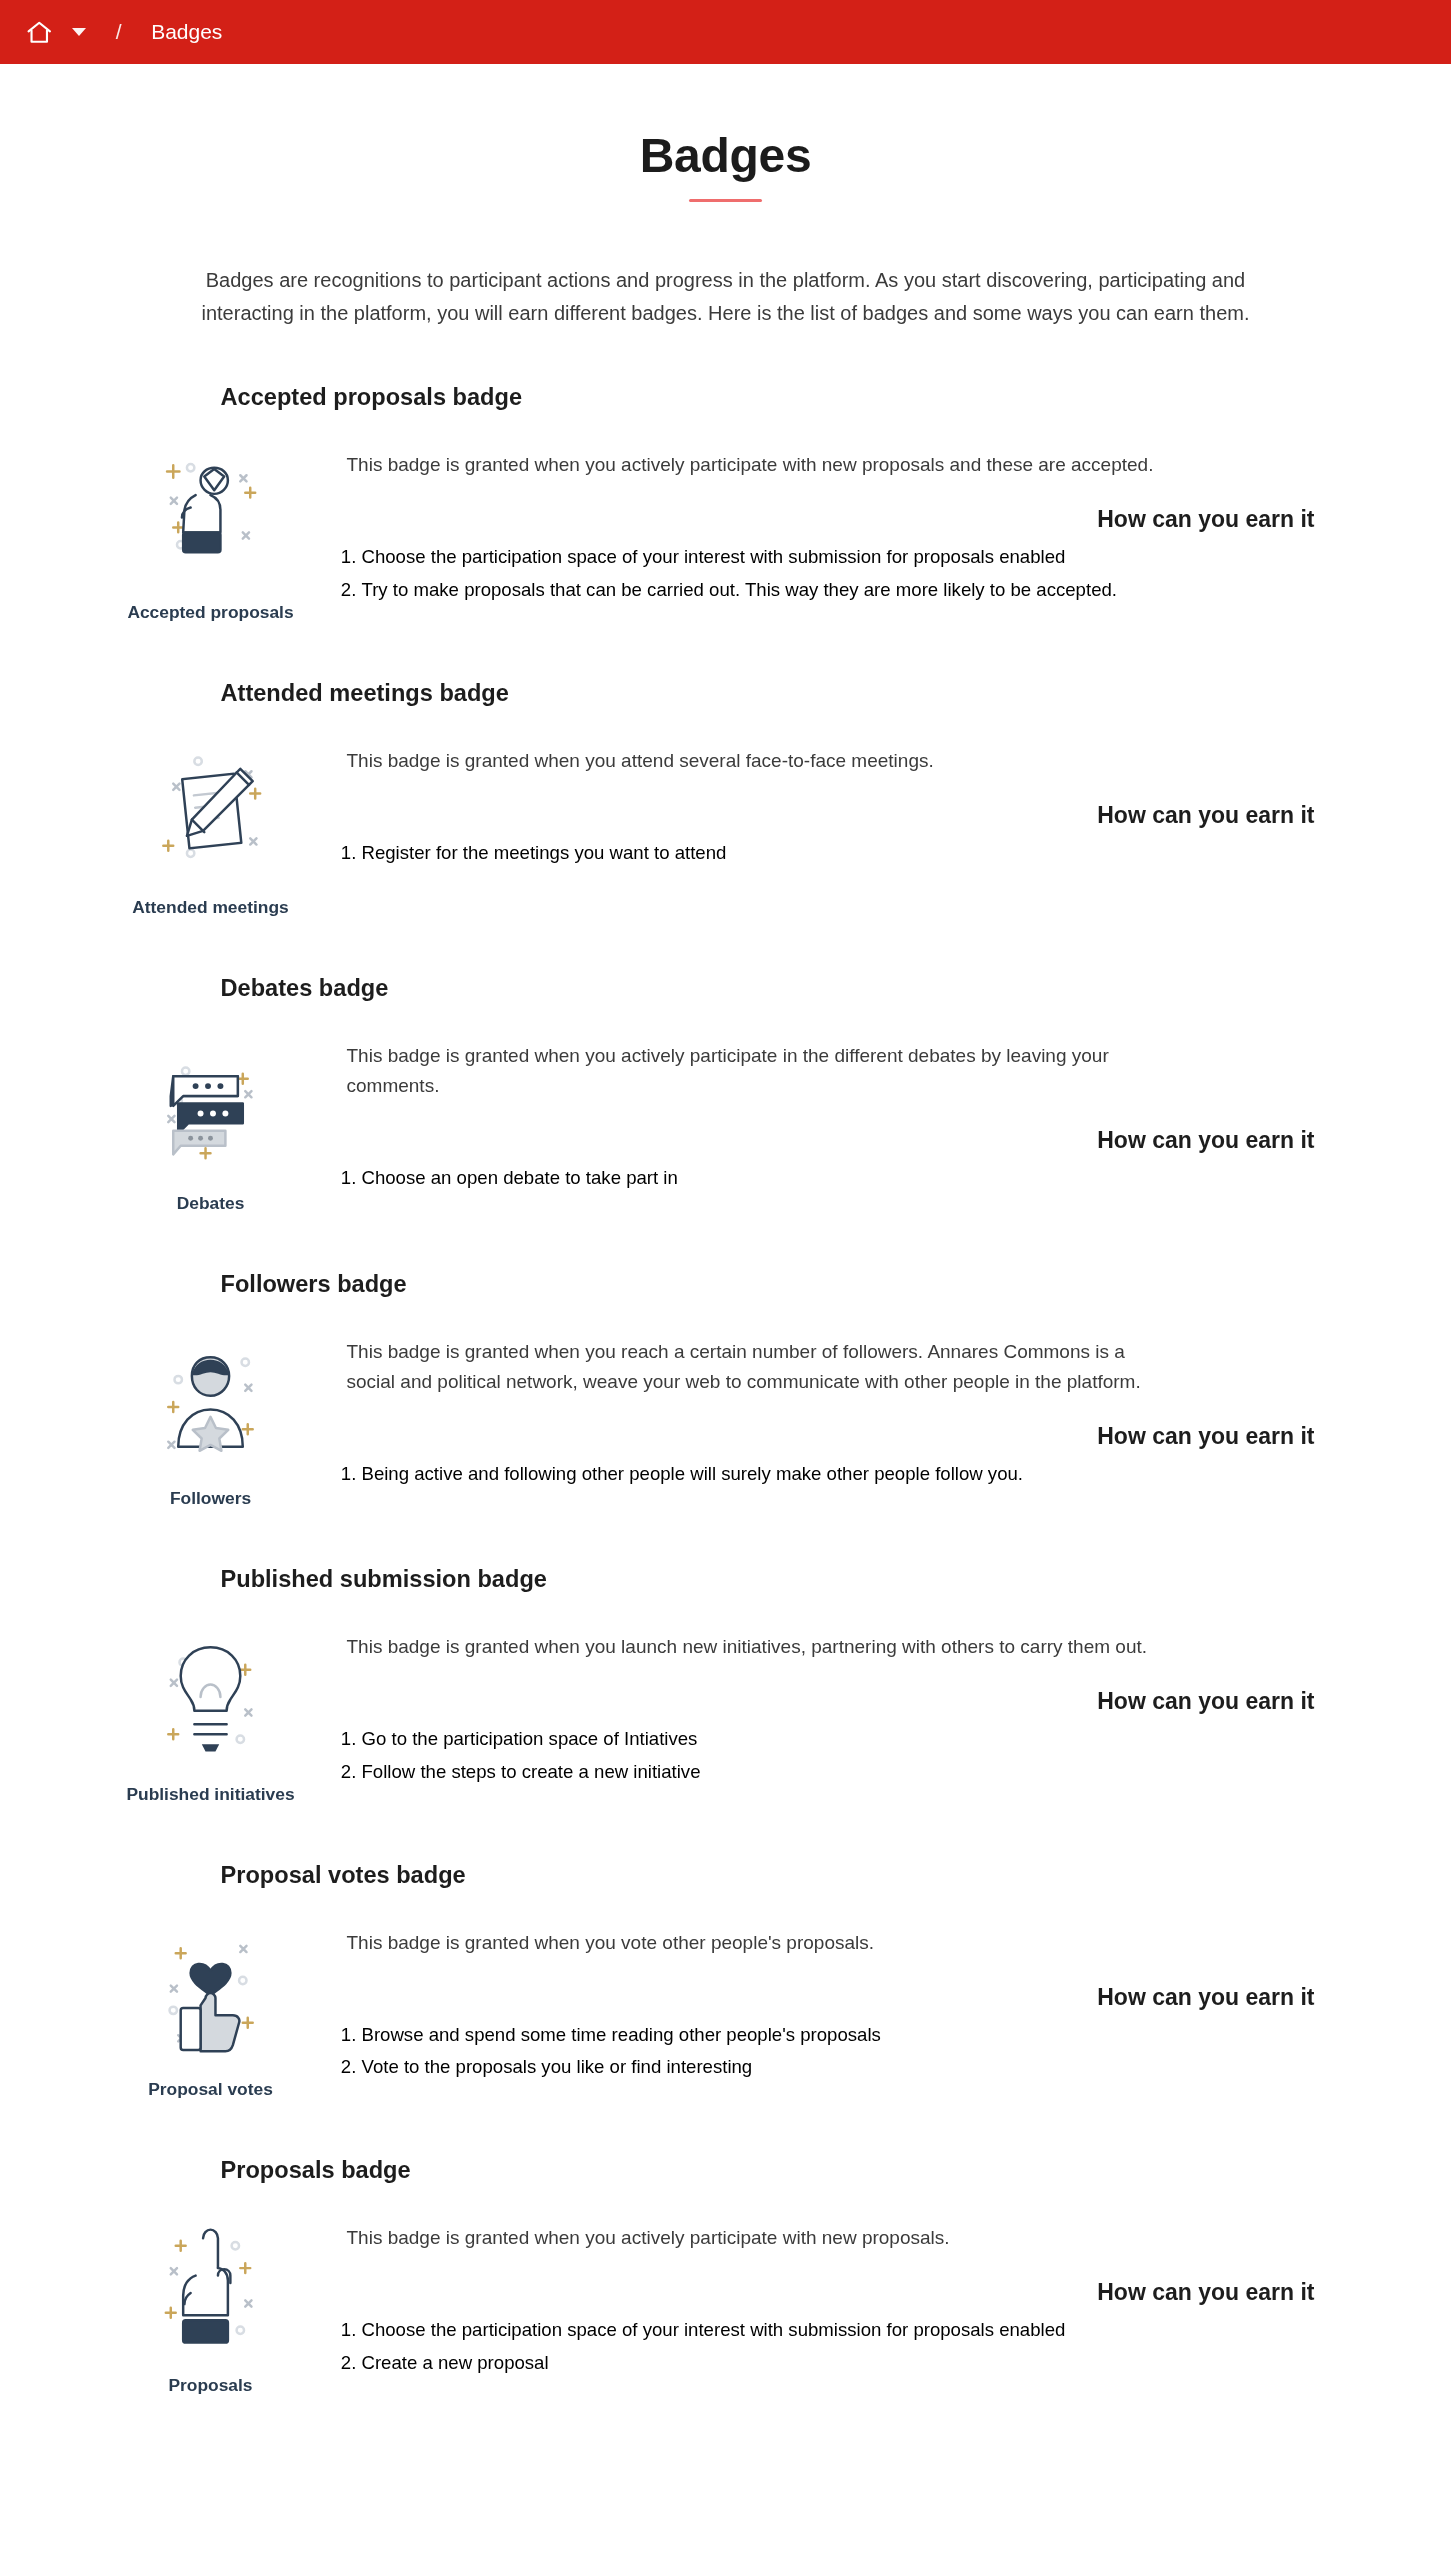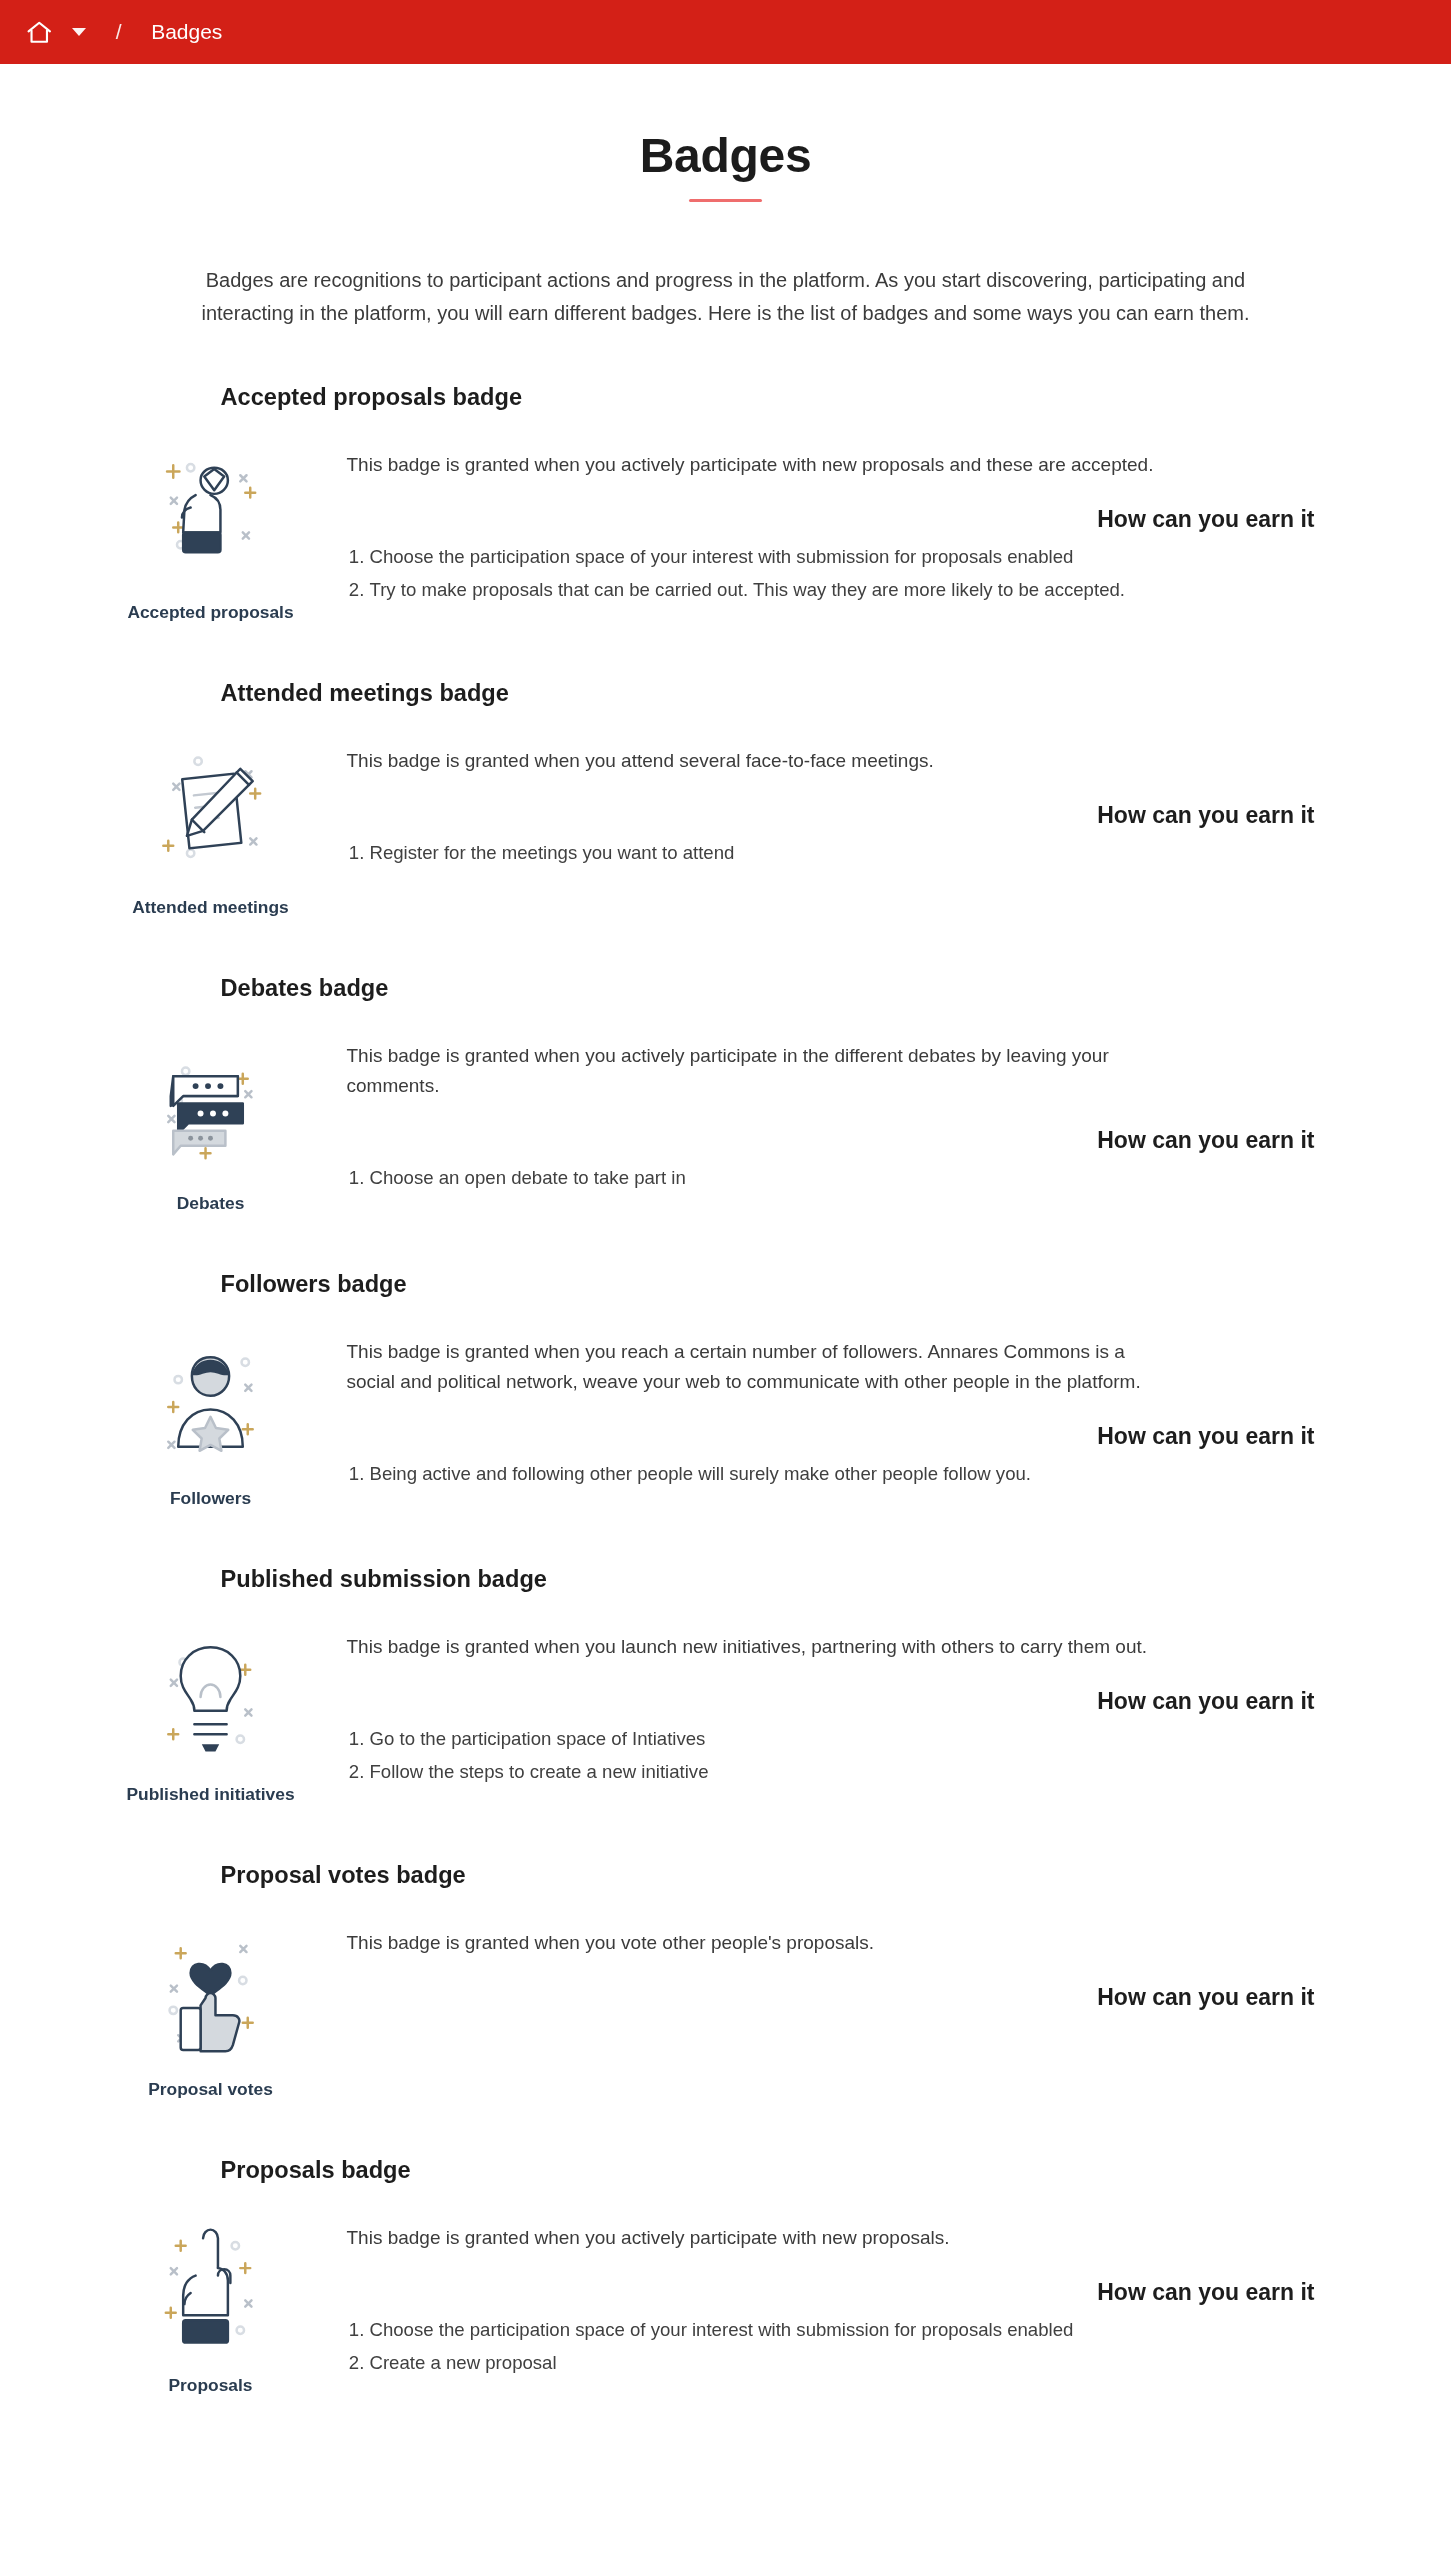--- a/index.html
+++ b/index.html
@@ -137,25 +137,25 @@
     max-width: 831px;
   }
   .earn-label {
     font-size: 23px;
     font-weight: 700;
     color: #1d1d1d;
     margin: 26px 0 8.7px 0;
     text-align: right;
   }
   .earn-list {
-    margin: 8px;
+    margin: 0;
     padding-left: 27px;
     font-size: 18.6px;
     line-height: 1.62;
-    color: #404040;
+    color: #000000;
   }
   .earn-list li { margin-bottom: 2.5px; }
 </style>
 </head>
 <body>
 
 <div class="topbar">
   <span>
     <svg class="home-icon" viewBox="0 0 24 24" fill="none" stroke="#ffffff" stroke-width="1.8" stroke-linecap="round" stroke-linejoin="round" aria-hidden="true">
       <path d="M3 11.2 12 4l9 7.2"></path>
@@ -378,20 +378,24 @@
               </g>
     <path d="M60 44c-5-8-16-7-16 2 0 8 12 14 16 18 4-4 16-10 16-18 0-9-11-10-16-2z" fill="#2f4156" stroke="#2f4156"></path>
     <path d="M56 66c0-2 2-4 4-4s4 2 4 4v14h14c4 0 6 3 5 6l-5 18c-1 3-3 5-6 5H52V72z" fill="#d4d9de"></path>
     <rect x="36" y="74" width="16" height="34" rx="2" fill="#fff"></rect>
   </svg>
             <div class="badge-caption">Proposal votes</div>
           </div>
           <div class="badge-text">
             <p class="badge-desc">This badge is granted when you vote other people's proposals.</p>
             <div class="earn-label">How can you earn it</div>
+            <ol class="earn-list">
+              <li>Browse and spend some time reading other people's proposals</li>
+              <li>Vote to the proposals you like or find interesting</li>
+            </ol>
           </div>
         </div>
       </div>
       <div class="badge-block">
         <h2 class="badge-heading">Proposals badge</h2>
         <div class="badge-body">
           <div class="badge-figure">
             <svg class="badge-art" viewBox="0 0 120 120" fill="none" stroke="#2f4156" stroke-width="2" stroke-linecap="round" stroke-linejoin="round">
     <g stroke="#caa65a">
                 <path d="M88 42l0 8M84 46l8 0"></path>

